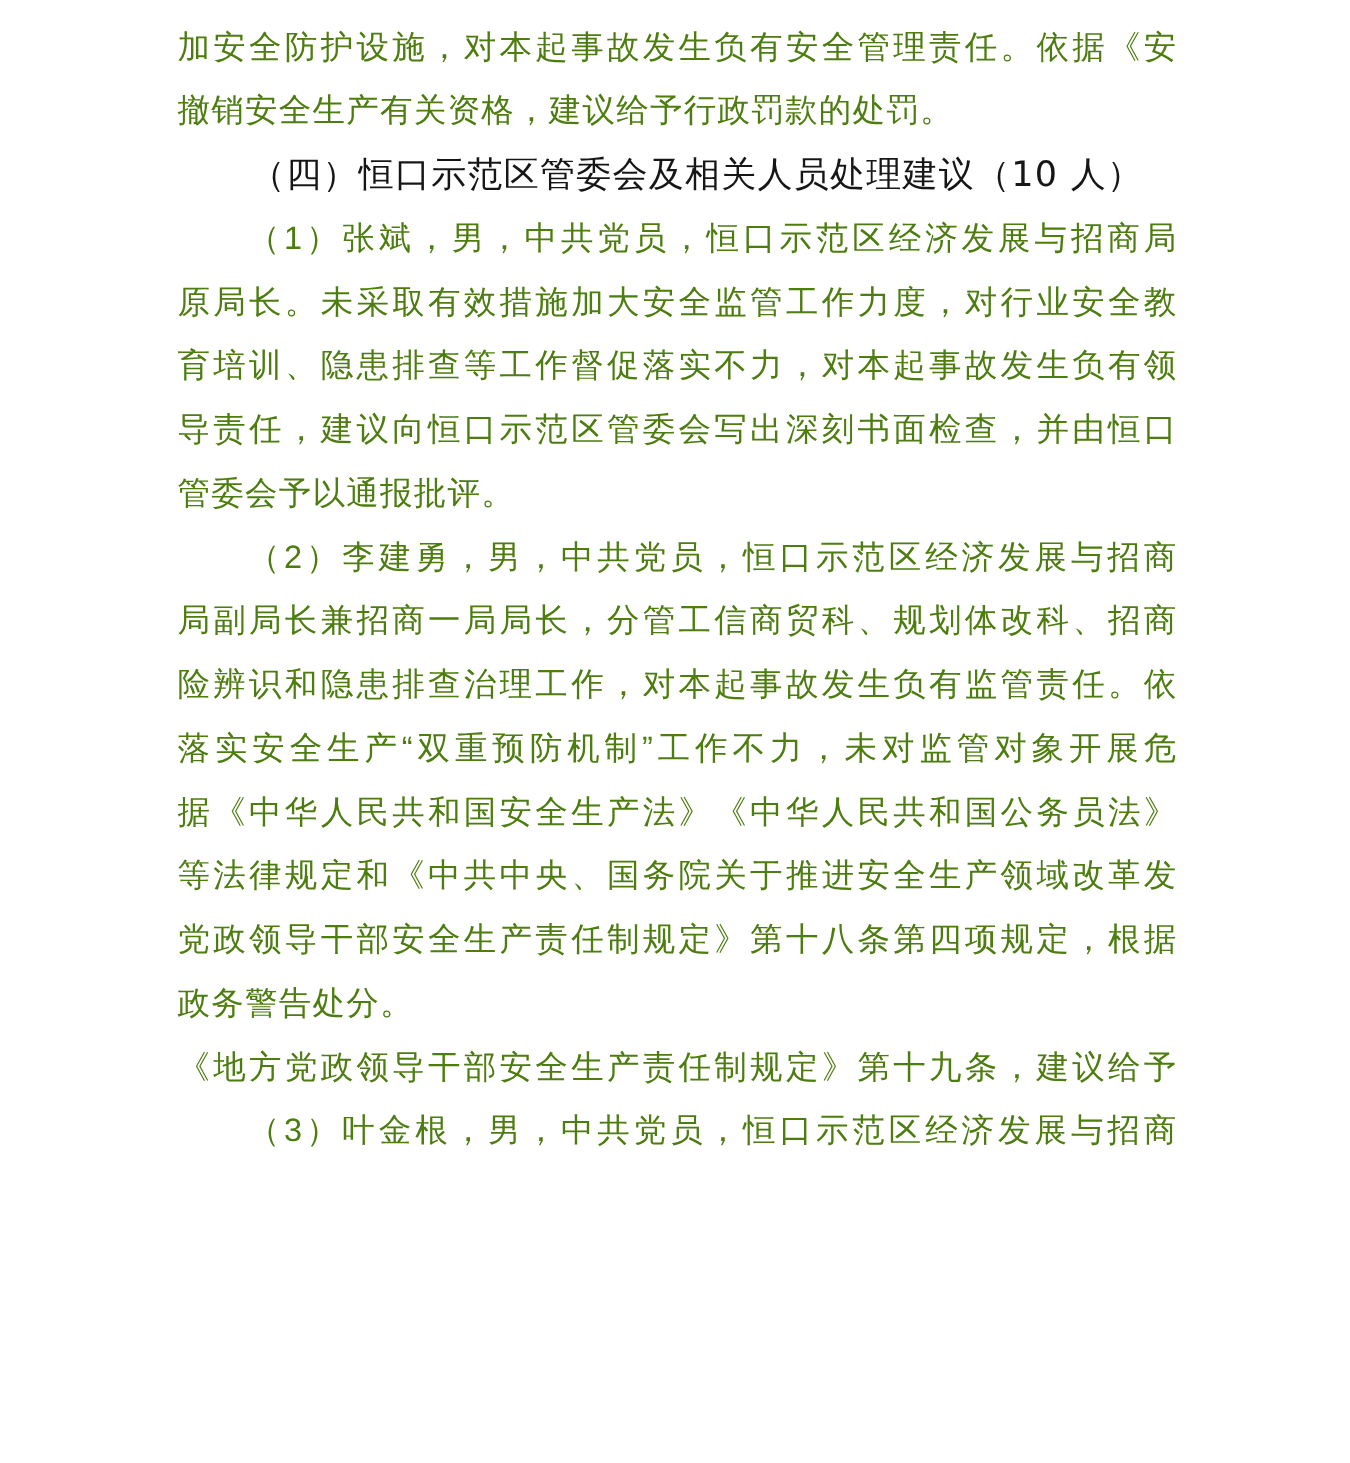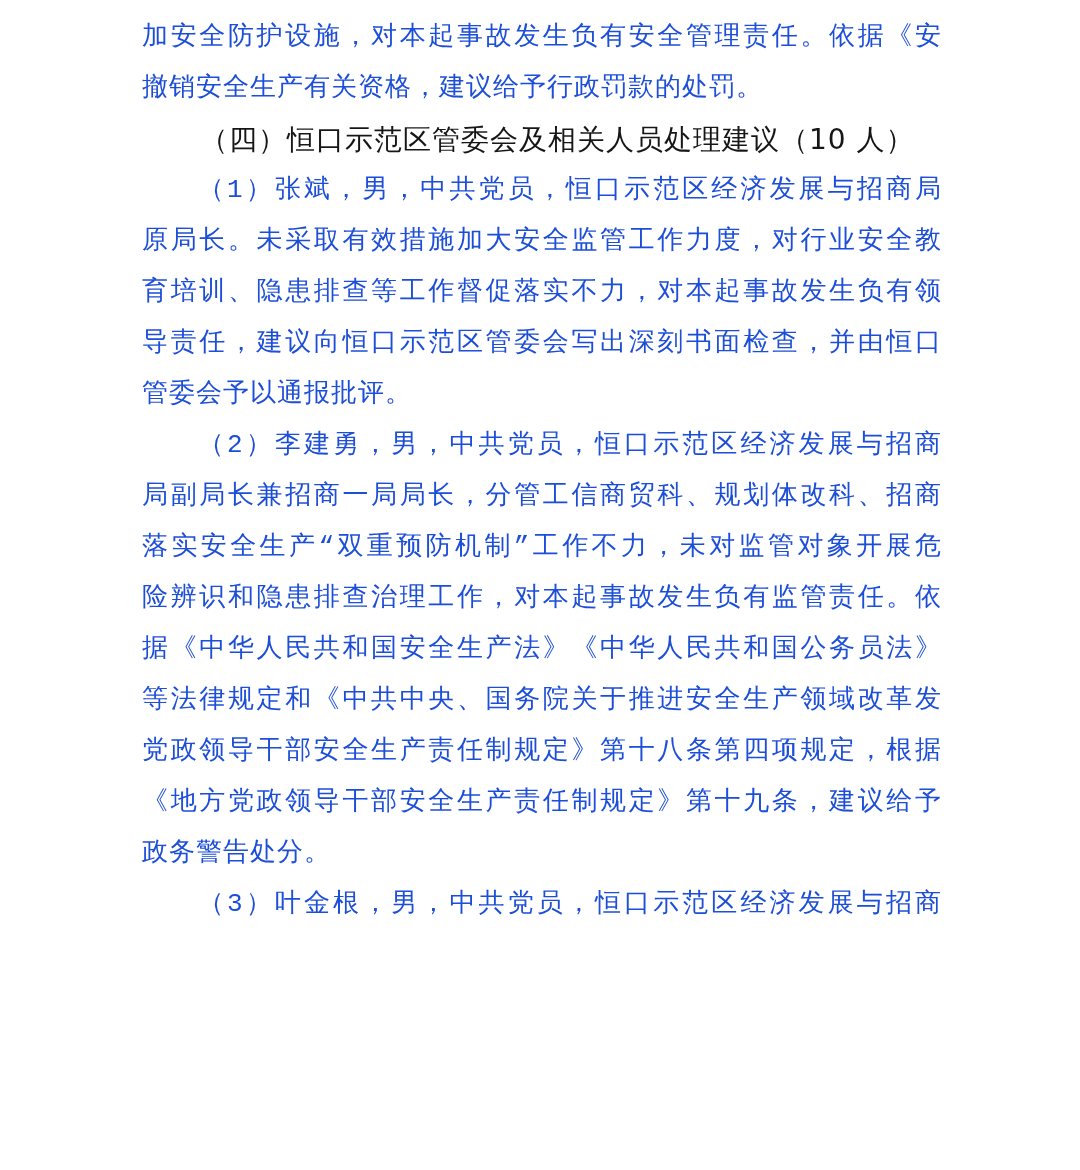--- a/index.html
+++ b/index.html
@@ -22,22 +22,22 @@
     position: absolute;
     left: 142px;
     top: 12px;
     width: 800px;
   }
   .line {
     height: 51px;
     line-height: 51px;
     font-size: 26px;
     letter-spacing: 1px;
-    color: #1d4ed8;
-    font-family: Liberation Mono, monospace;
+    color: #4d7c0f;
+    font-family: Liberation Sans, sans-serif;
     text-align: justify;
     text-align-last: left;
     white-space: pre;
     overflow: visible;
   }
   .line.just {
     white-space: normal;
     text-align: justify;
     text-align-last: justify;
   }
@@ -66,22 +66,22 @@
       <div class="line just">加安全防护设施，对本起事故发生负有安全管理责任。依据《安</div>
       <div class="line">撤销安全生产有关资格，建议给予行政罚款的处罚。</div>
       <div class="line heading ind">（四）恒口示范区管委会及相关人员处理建议（10 人）</div>
       <div class="line just ind">（1）张斌，男，中共党员，恒口示范区经济发展与招商局</div>
       <div class="line just">原局长。未采取有效措施加大安全监管工作力度，对行业安全教</div>
       <div class="line just">育培训、隐患排查等工作督促落实不力，对本起事故发生负有领</div>
       <div class="line just">导责任，建议向恒口示范区管委会写出深刻书面检查，并由恒口</div>
       <div class="line">管委会予以通报批评。</div>
       <div class="line just ind">（2）李建勇，男，中共党员，恒口示范区经济发展与招商</div>
       <div class="line just">局副局长兼招商一局局长，分管工信商贸科、规划体改科、招商</div>
+      <div class="line just">险辨识和隐患排查治理工作，对本起事故发生负有监管责任。依</div>
       <div class="line just">落实安全生产“双重预防机制”工作不力，未对监管对象开展危</div>
-      <div class="line just">险辨识和隐患排查治理工作，对本起事故发生负有监管责任。依</div>
       <div class="line just">据《中华人民共和国安全生产法》《中华人民共和国公务员法》</div>
       <div class="line just">等法律规定和《中共中央、国务院关于推进安全生产领域改革发</div>
       <div class="line just">党政领导干部安全生产责任制规定》第十八条第四项规定，根据</div>
+      <div class="line">政务警告处分。</div>
       <div class="line just">《地方党政领导干部安全生产责任制规定》第十九条，建议给予</div>
-      <div class="line">政务警告处分。</div>
       <div class="line just ind">（3）叶金根，男，中共党员，恒口示范区经济发展与招商</div>
     </div>
 </div>
 
 </body></html>

